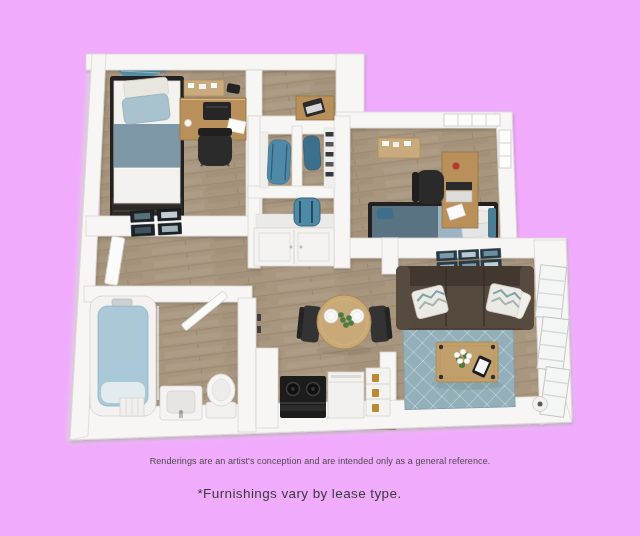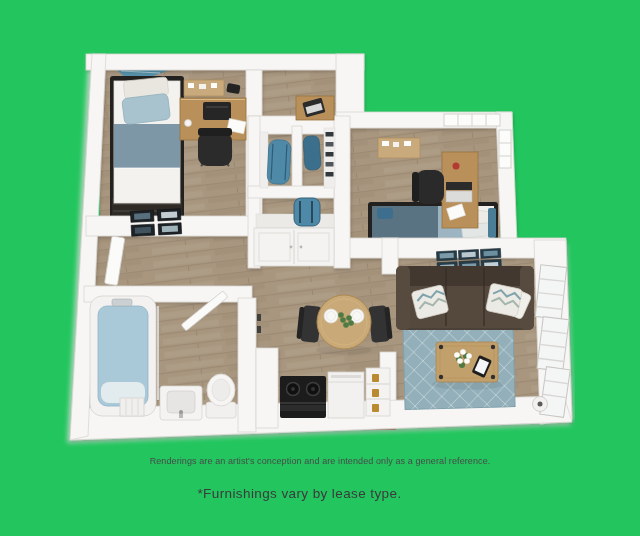--- a/index.html
+++ b/index.html
@@ -1,16 +1,16 @@
 <!DOCTYPE html>
 <html><head>
 <meta charset="utf-8">
 <style>
   html,body{margin:0;padding:0;background:#ffffff;}
-  .stage{position:relative;width:640px;height:536px;background:#22c55e;overflow:hidden;
+  .stage{position:relative;width:640px;height:536px;background:#f0abfc;overflow:hidden;
          font-family:"Liberation Sans", sans-serif;}
   .stage svg{position:absolute;top:0;left:0;}
   .caption{position:absolute;top:456px;left:0;width:640px;text-align:center;
            font-size:9px;line-height:11.5px;color:#4a4a4a;letter-spacing:0.1px;}
   .caption p{margin:0;}
   .footnote{position:absolute;top:485px;left:0;width:599px;text-align:center;
             font-size:13.5px;line-height:17px;color:#3b3b3b;font-weight:500;
             letter-spacing:0.4px;}
 </style>
 </head>

